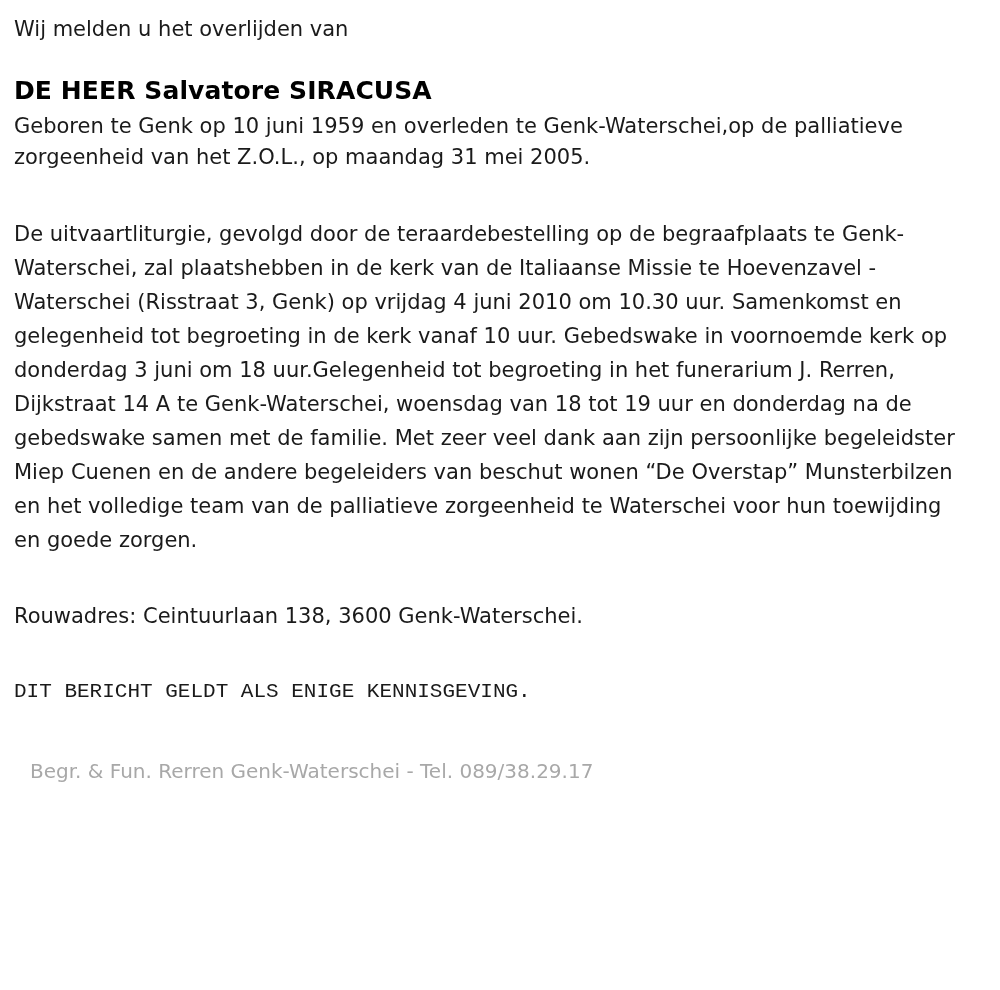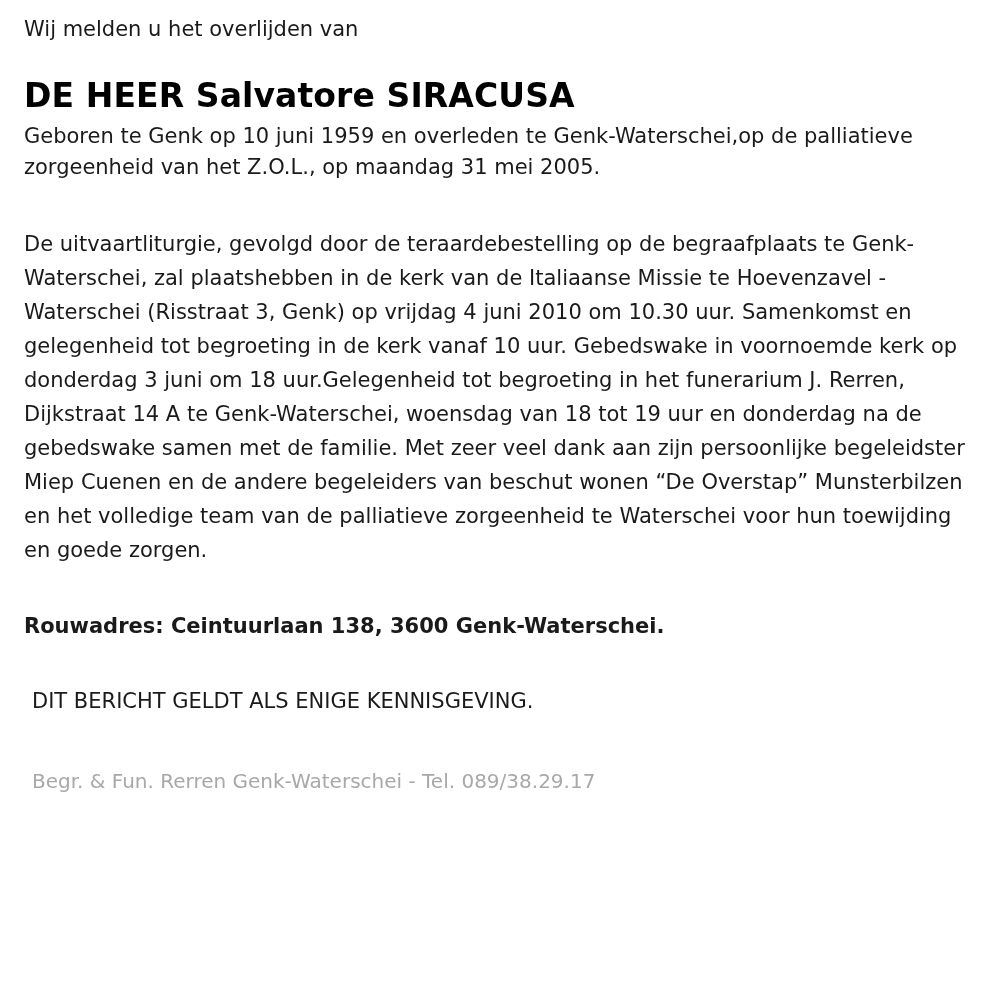--- a/index.html
+++ b/index.html
@@ -11,61 +11,61 @@
     width: 1000px;
     height: 990px;
     font-family: "DejaVu Sans", "Liberation Sans", sans-serif;
     color: #1a1a1a;
     overflow: hidden;
   }
   .page {
     box-sizing: border-box;
     width: 1000px;
     height: 990px;
-    padding: 14px 22px 0 24px;
+    padding: 14px 22px 0 14px;
   }
   .intro {
     font-size: 21px;
     line-height: 1.5;
     margin: 0 0 30px 0;
     color: #1a1a1a;
   }
   .deceased-name {
-    font-size: 33px;
+    font-size: 25px;
     font-weight: bold;
     letter-spacing: 0.1px;
     margin: 0 0 6px 0;
     color: #000000;
   }
   .birth-death {
     font-size: 21px;
     line-height: 1.48;
     margin: 0 0 44px 0;
   }
   .ceremony {
     font-size: 21px;
     line-height: 1.62;
     margin: 0 8px 44px 0;
   }
   .mourning-address {
     font-size: 21px;
     line-height: 1.5;
     margin: 0 0 44px 0;
-    font-weight: bold;
   }
   .notice-only {
     font-size: 21px;
     line-height: 1.5;
-    margin: 0 0 48px 8px;
+    margin: 0 0 48px 0;
+    font-family: Liberation Mono, monospace;
   }
   .funeral-home {
     font-size: 20px;
     line-height: 1.5;
     color: #a8a8a8;
-    margin: 8px;
+    margin: 16px;
   }
 </style>
 </head>
 <body>
 
 <div class="page">
 
   <p class="intro">Wij melden u het overlijden van</p>
 
   <h1 class="deceased-name">DE HEER Salvatore SIRACUSA</h1>

